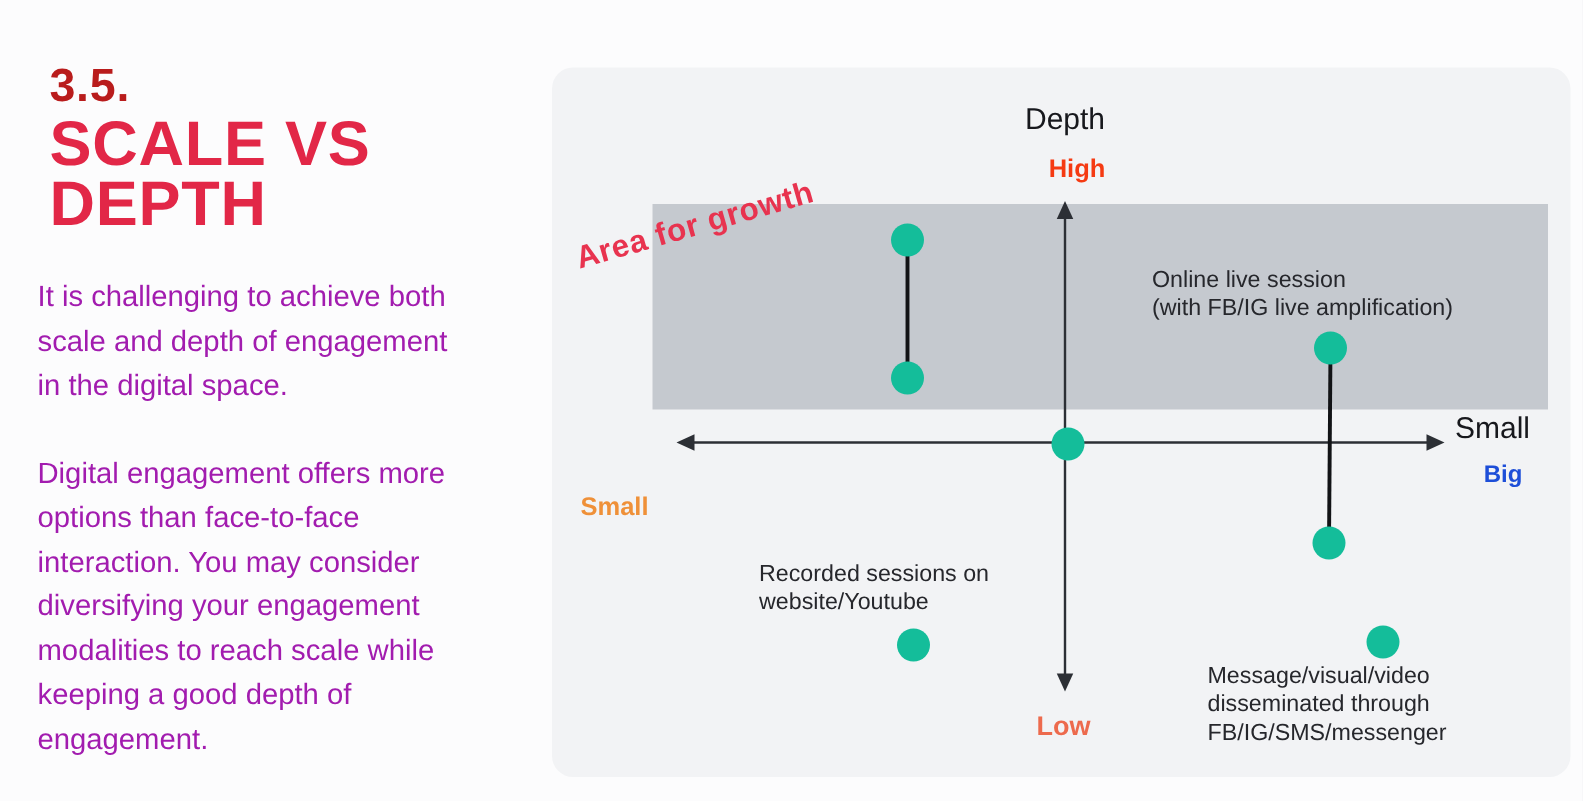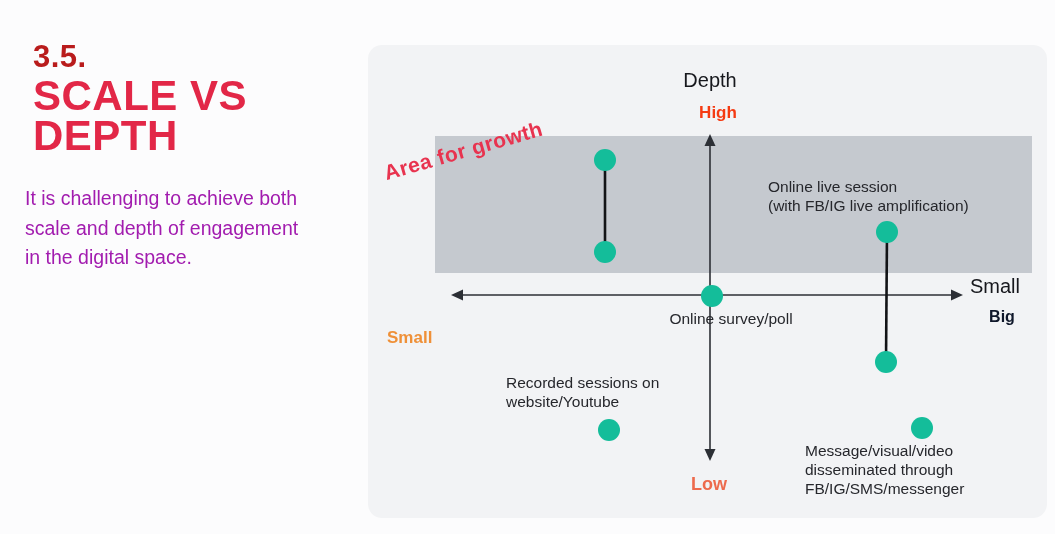--- a/index.html
+++ b/index.html
@@ -35,21 +35,21 @@
   .panel svg { position:absolute; inset:0; z-index:1; }
   .lbl { position:absolute; z-index:2; white-space:pre-line; }
 
   .depth-label, .scale-label {
     font-size:20px; font-weight:normal; color:#17181d;
   }
   .depth-label { left:342px; top:24px; transform:translateX(-50%); }
   .scale-label { left:602px; top:230px; }
 
   .high-label  { left:350px; top:58px;  transform:translateX(-50%); font-size:17px; font-weight:bold; color:#f53a12; }
-  .big-label   { left:634px; top:263px; transform:translateX(-50%); font-size:16px; font-weight:bold; color:#0f172a; }
+  .big-label   { left:634px; top:263px; transform:translateX(-50%); font-size:16px; font-weight:bold; color:#1d4ed8; }
   .small-label { left:19px;  top:240px; font-size:17px; font-weight:bold; color:#ef9038;margin-top:43px; }
   .low-label   { left:341px; top:429px; transform:translateX(-50%); font-size:18px; font-weight:bold; color:#ed6a4d;text-align:center; }
 
   .area-growth-label {
     left:20px; top:116px; font-size:21px; font-weight:bold; color:#e8334f;
     transform:rotate(-16deg); transform-origin:0 100%; letter-spacing:.5px;
   }
 
   .pt-label { font-size:15.5px; color:#26272c; line-height:19px; text-align:left; }
   .closed-label   { left:87px;  top:148px; width:218px; text-align:left; white-space:nowrap; }
@@ -60,20 +60,27 @@
 </style>
 </head>
 <body>
 
 <div class="left-col">
   <div class="section-number">3.5.</div>
   <div class="section-title">SCALE VS DEPTH</div>
   <div class="body-par">It is challenging to achieve both
 scale and depth of engagement
 in the digital space.</div>
+  <div class="body-par">Digital engagement offers more
+options than face-to-face
+interaction. You may consider
+diversifying your engagement
+modalities to reach scale while
+keeping a good depth of
+engagement.</div>
 </div>
 
 <div class="panel">
 
   <svg width="679" height="473" viewBox="0 0 679 473">
 
     <rect x="67" y="91" width="597" height="137" fill="#c5c9cf"></rect>
 
     <line x1="342" y1="99" x2="342" y2="406" stroke="#2c2f35" stroke-width="1.6"></line>
     <polygon points="342,89 336.5,101 347.5,101" fill="#2c2f35"></polygon>
@@ -100,19 +107,18 @@
   <div class="lbl high-label">High</div>
   <div class="lbl low-label">Low</div>
   <div class="lbl scale-label">Small</div>
   <div class="lbl small-label">Small</div>
   <div class="lbl big-label">Big</div>
 
   <div class="lbl area-growth-label">Area for growth</div>
 
   <div class="lbl pt-label live-label">Online live session
 (with FB/IG live amplification)</div>
-  <div class="lbl pt-label survey-label">Online survey/poll</div>
   <div class="lbl pt-label recorded-label">Recorded sessions on
 website/Youtube</div>
   <div class="lbl pt-label message-label">Message/visual/video
 disseminated through
 FB/IG/SMS/messenger</div>
 </div>
 
 </body></html>

